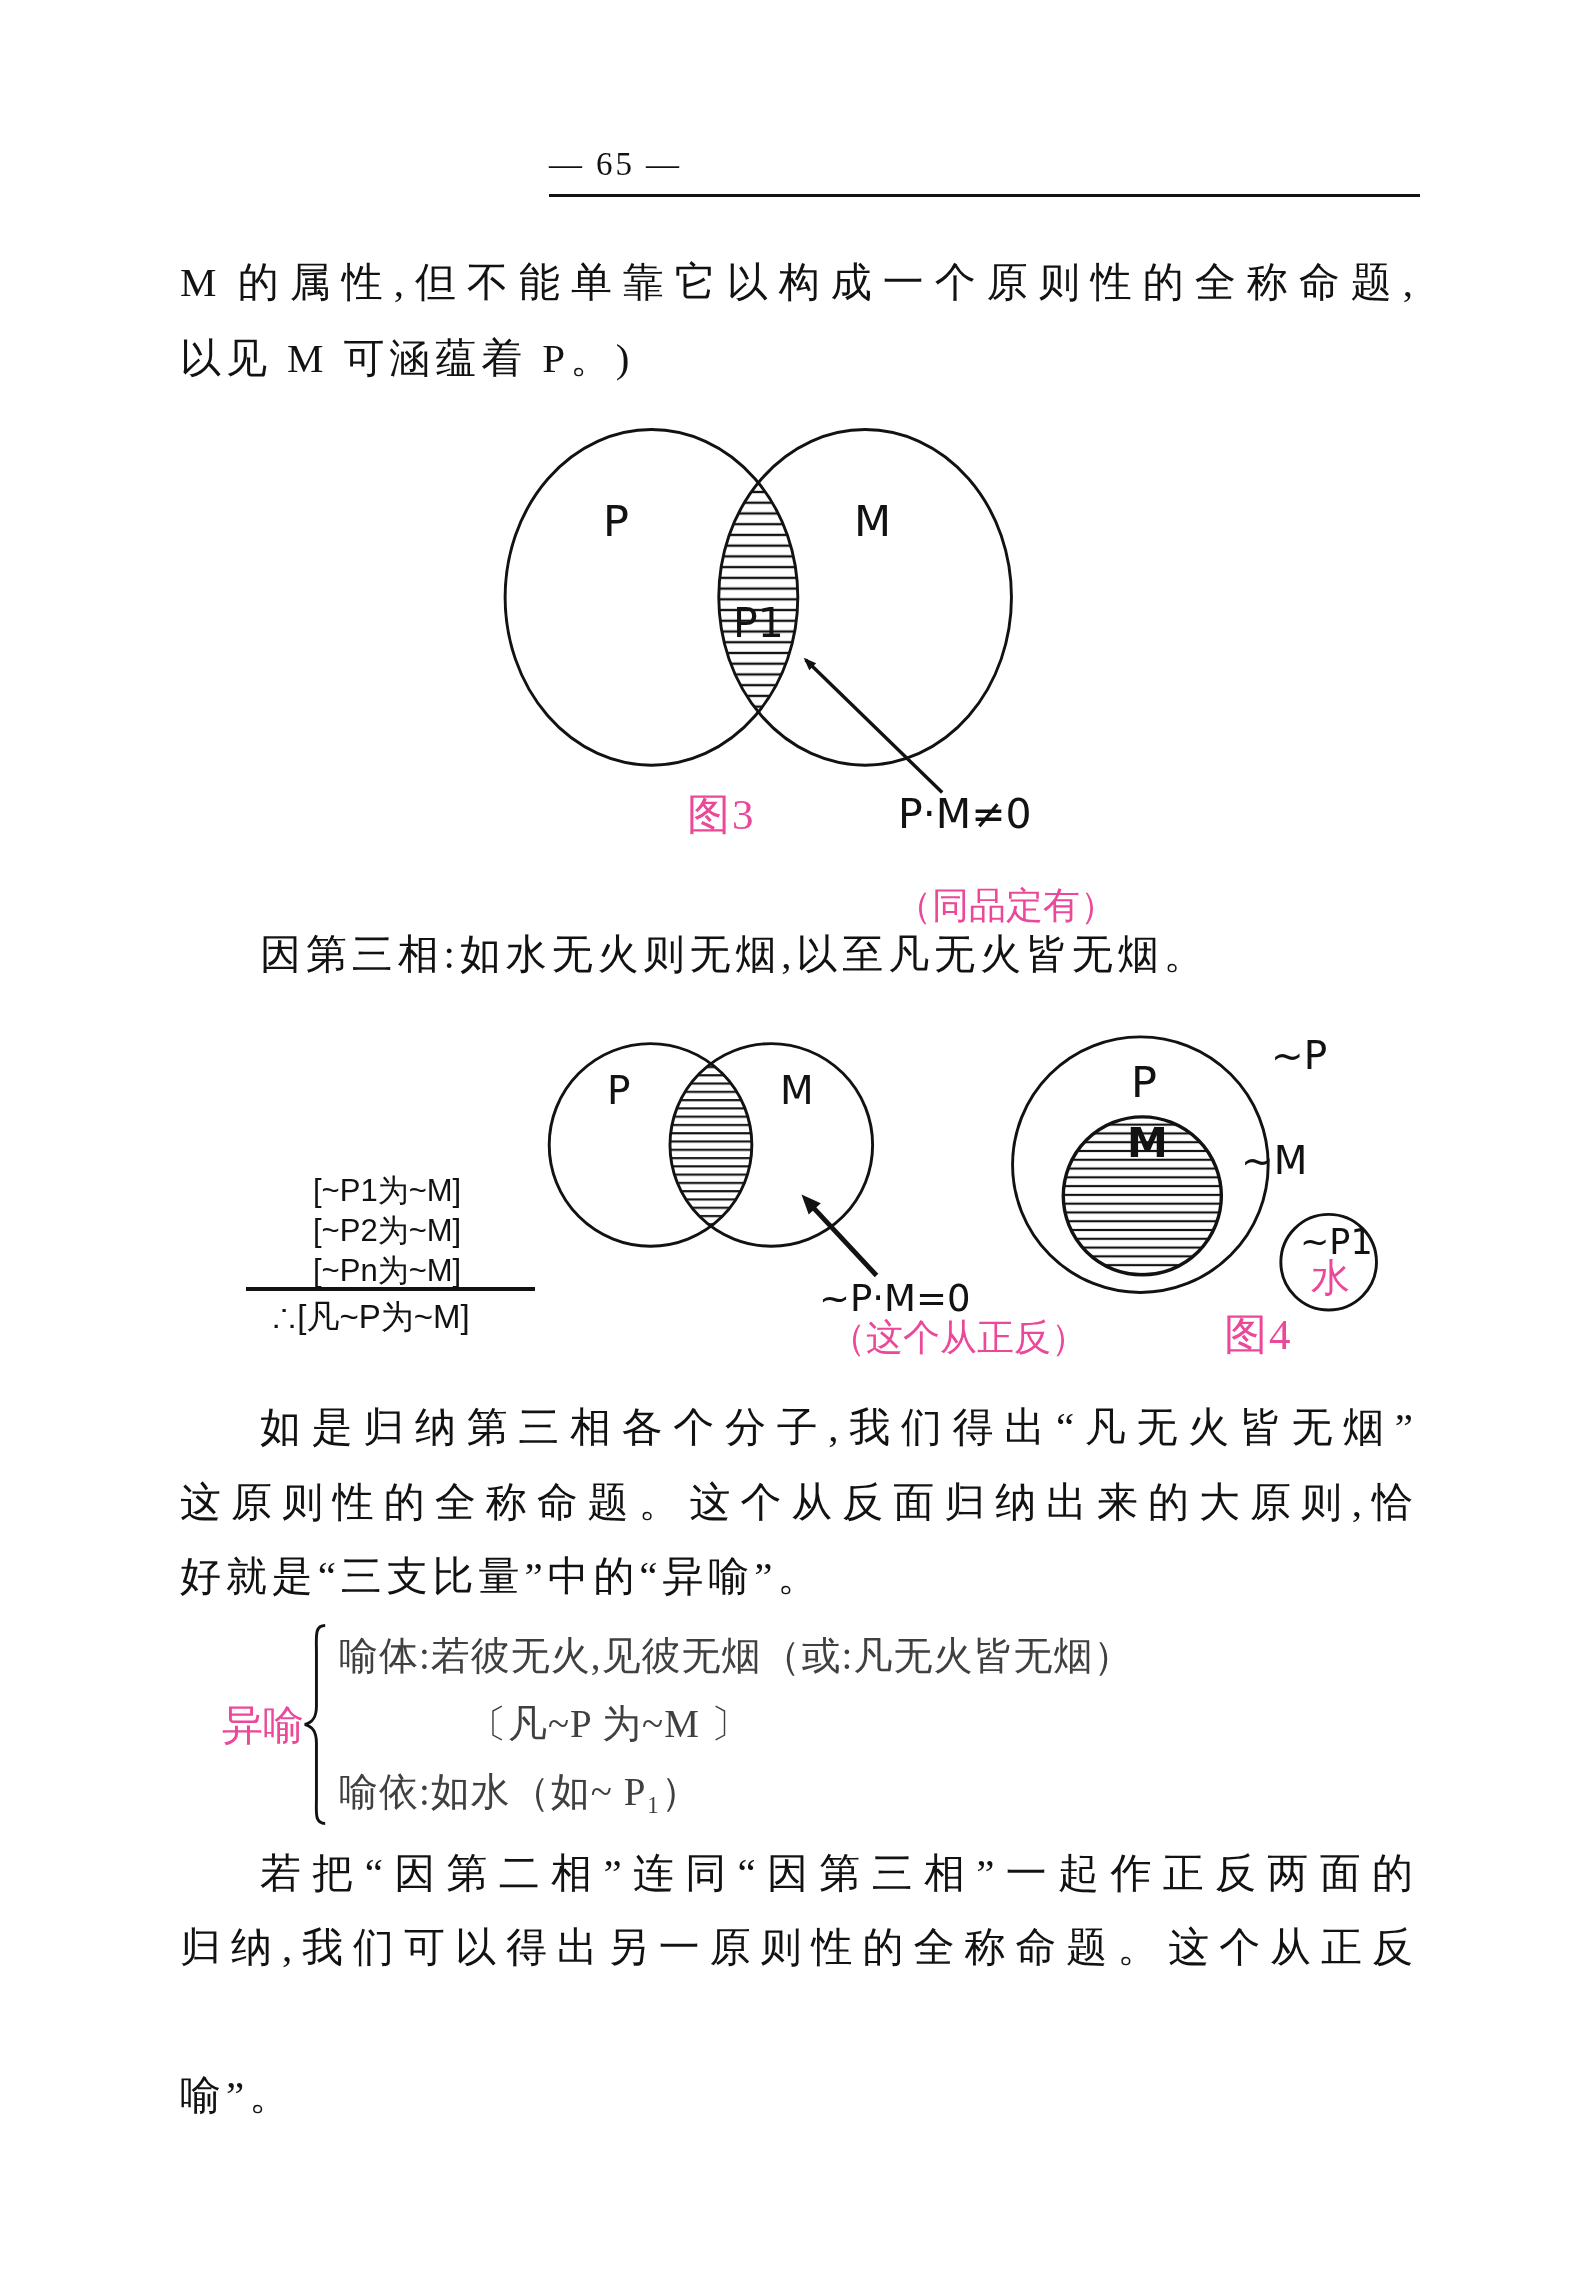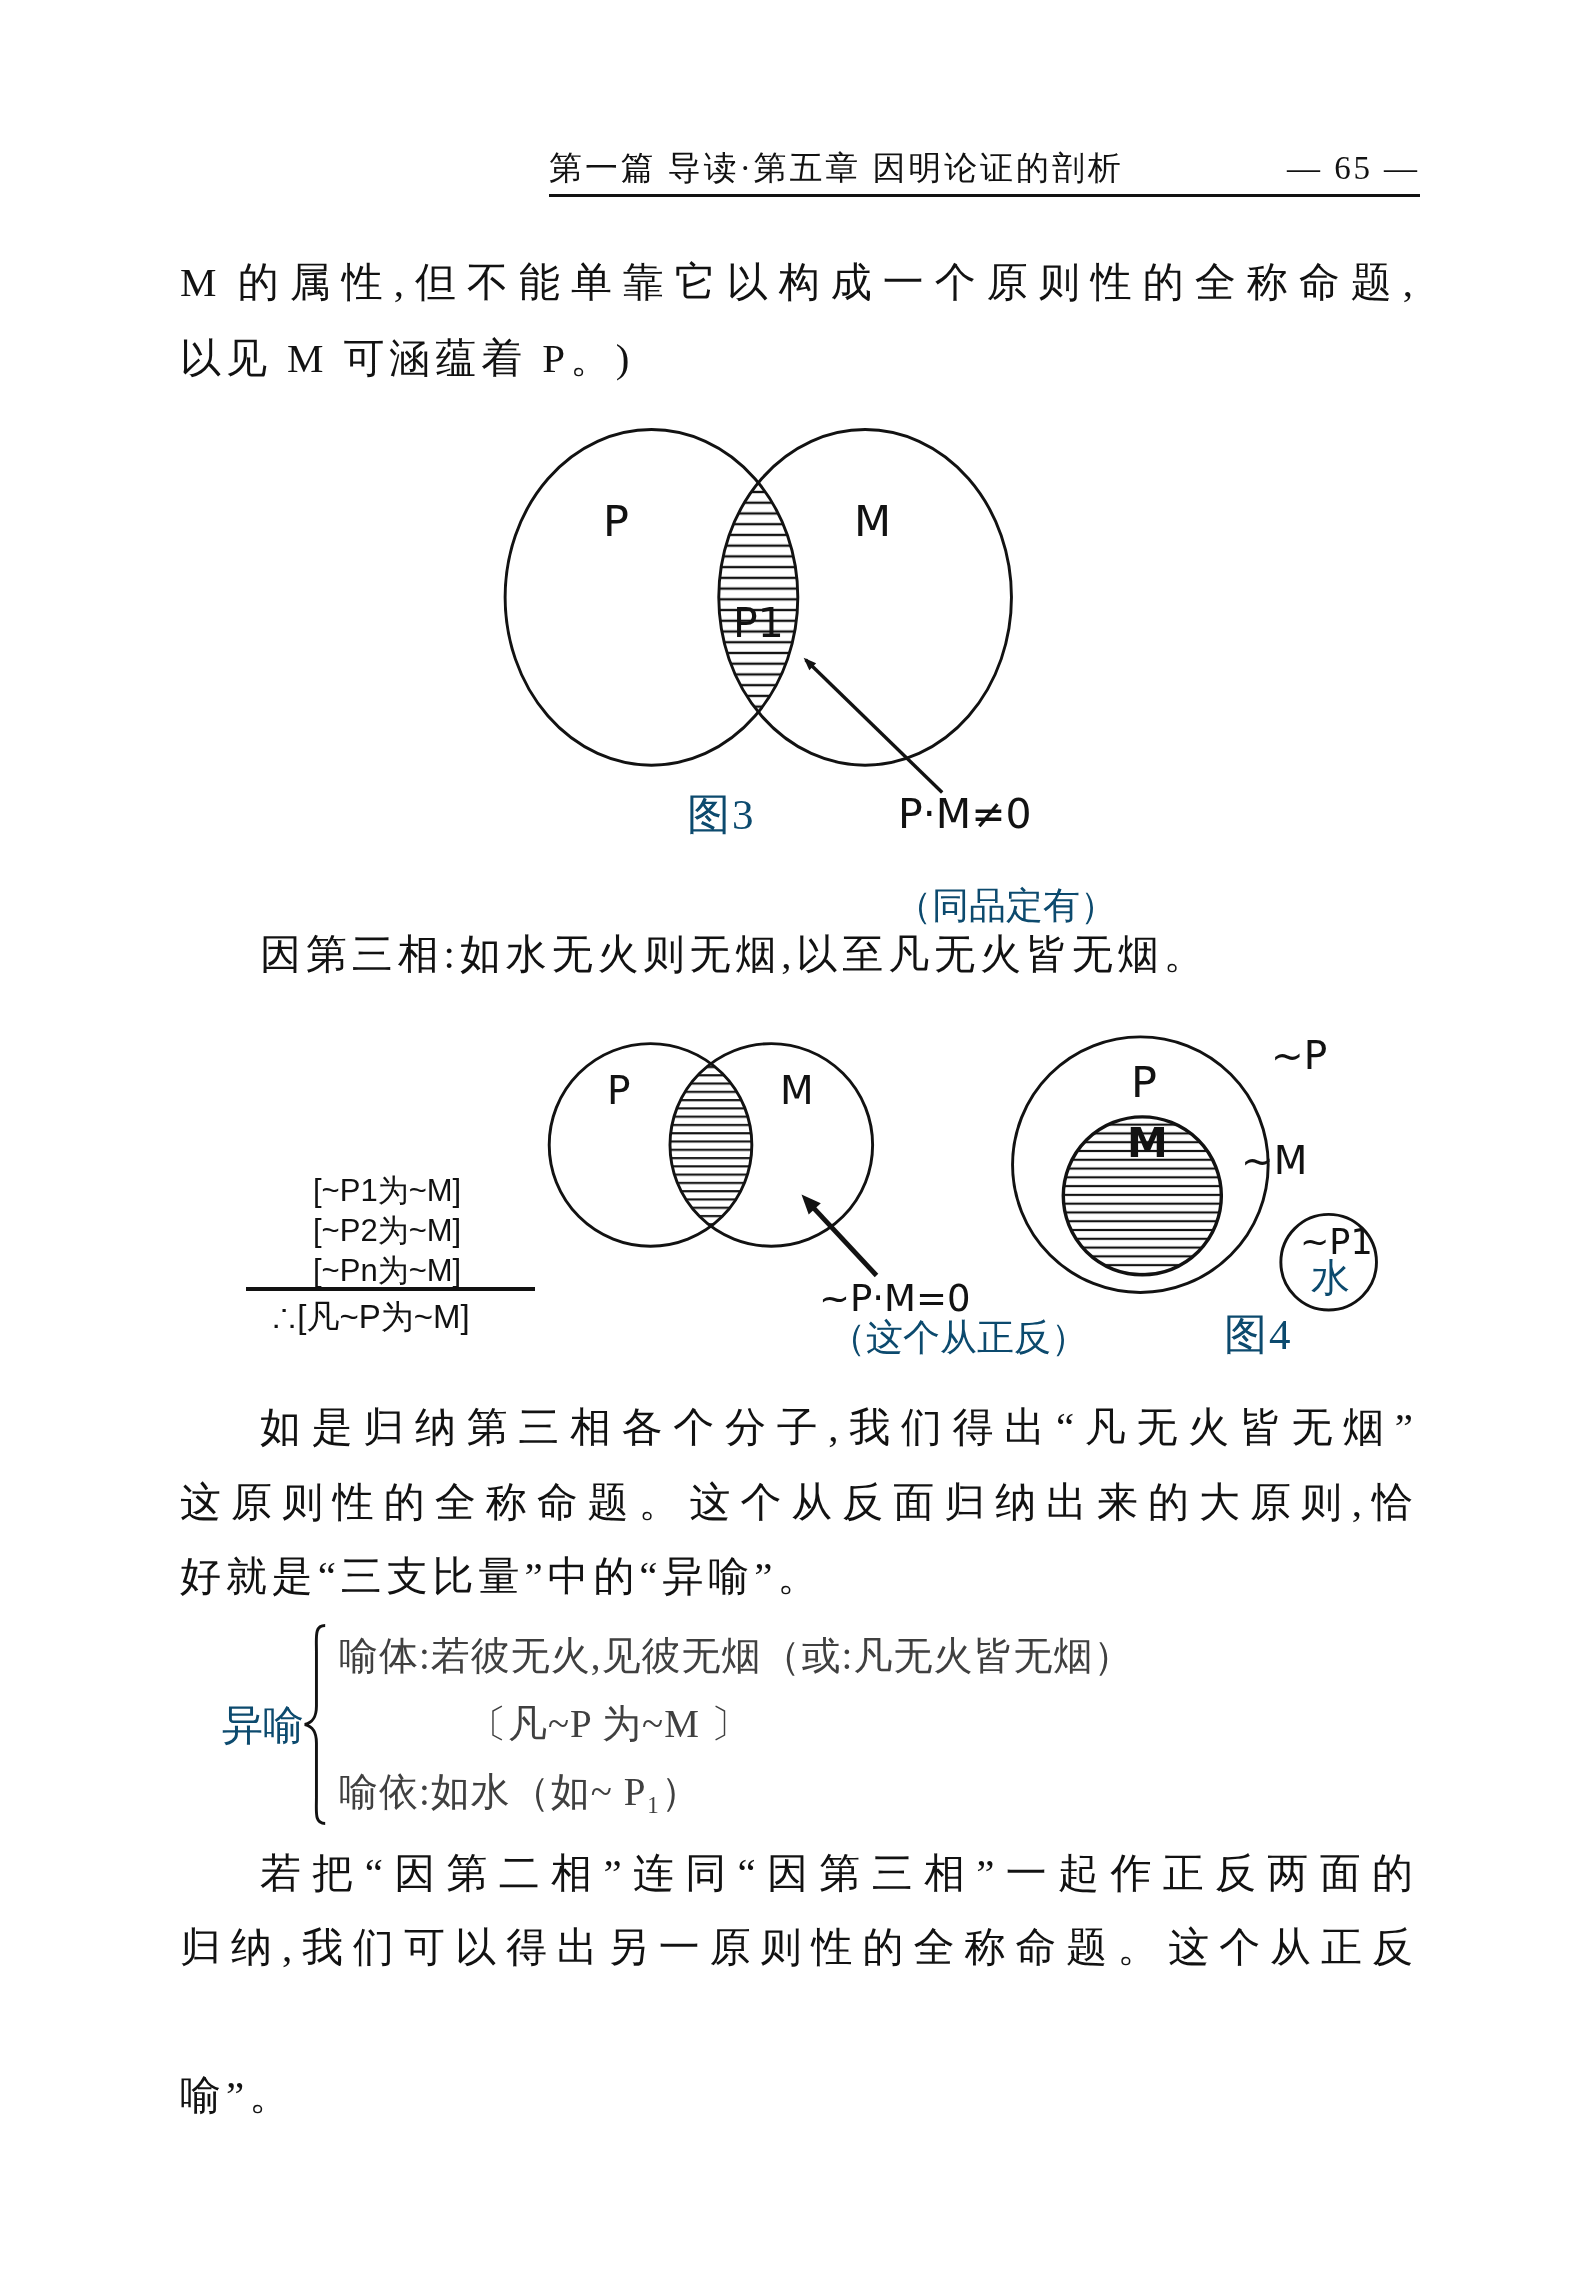--- a/index.html
+++ b/index.html
@@ -19,36 +19,35 @@
   .header-row{
     position:absolute;left:549px;top:146px;width:871px;
     display:flex;justify-content:space-between;align-items:baseline;
     font-size:33px;letter-spacing:2.9px;white-space:nowrap;
   }
   .header-rule{position:absolute;left:549px;top:194px;width:871px;height:2.9px;background:#121212;}
   .diag-label{
     position:absolute;font-family:"DejaVu Sans","Liberation Sans",sans-serif;
     font-size:41px;line-height:1;color:#121212;white-space:nowrap;
   }
-  .serif-label{position:absolute;font-size:41px;line-height:1;white-space:nowrap;color:#0c4a6e;}
+  .serif-label{position:absolute;font-size:41px;line-height:1;white-space:nowrap;color:#ec4899;}
   .deriv{
     position:absolute;font-family:Liberation Sans, sans-serif;
     font-size:31px;line-height:1;white-space:nowrap;color:#121212;
   }
   .deriv-rule{position:absolute;left:246px;top:1287px;width:289px;height:3.9px;background:#121212;}
   svg{position:absolute;overflow:visible;}
   .brace-line{position:absolute;font-size:39px;line-height:1.2;white-space:nowrap;letter-spacing:1px;color:#404040;}
 </style>
 </head>
 <body>
 
 <div class="page">
 
   <div class="header-row">
-    <span>第一篇 导读·第五章 因明论证的剖析</span>
     <span>— 65 —</span>
   </div>
   <div class="header-rule"></div>
 
   <div class="bodyline just" style="top:256px;">M 的属性,但不能单靠它以构成一个原则性的全称命题,</div>
   <div class="bodyline ls" style="top:332px;">以见 M 可涵蕴着 P。)</div>
 
   <svg class="abs" style="left:468px;top:412px;" width="644" height="400" viewBox="0 0 660 410">
     <defs>
       <pattern id="h3" width="12" height="11" patternUnits="userSpaceOnUse">

